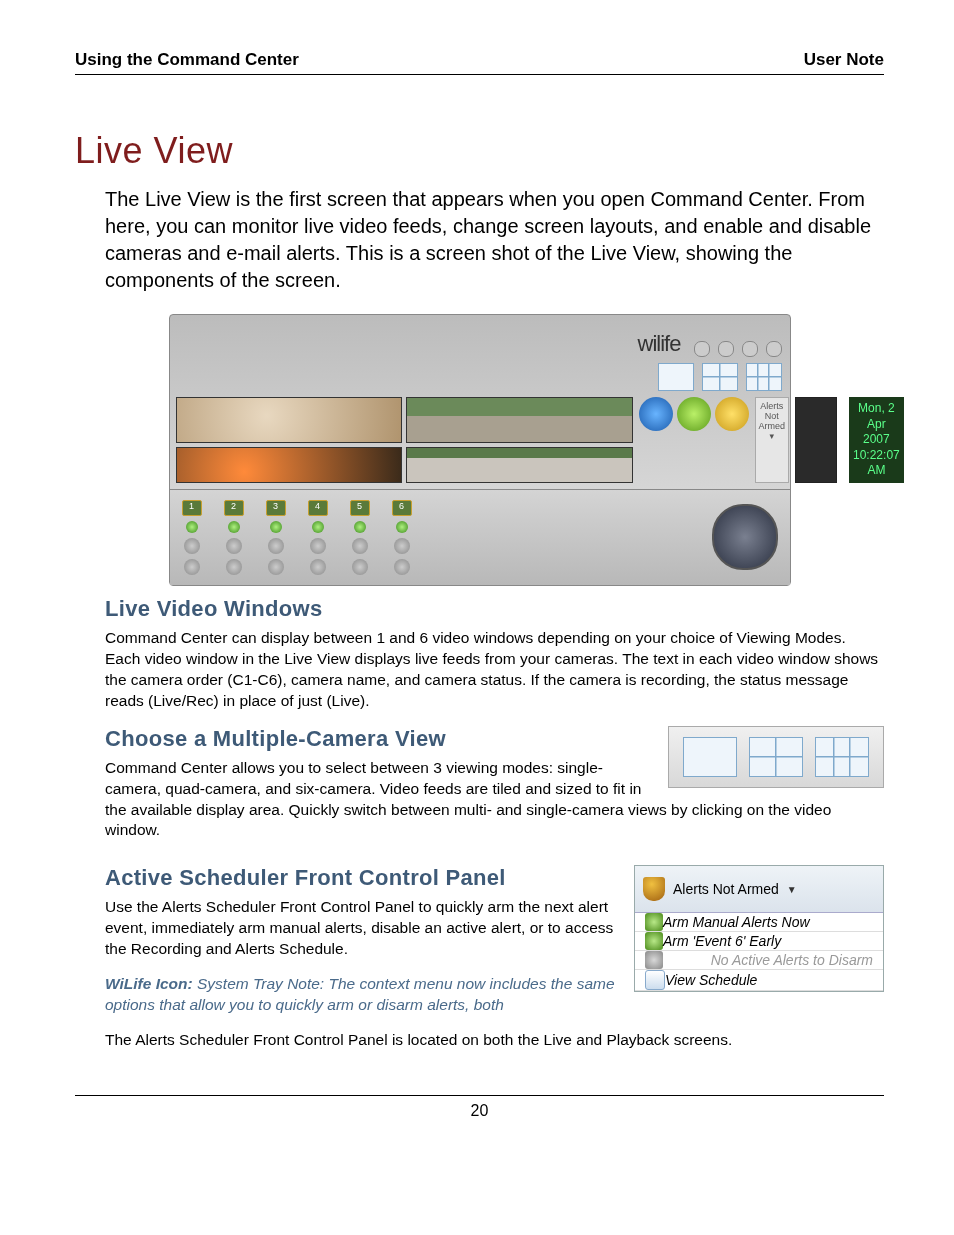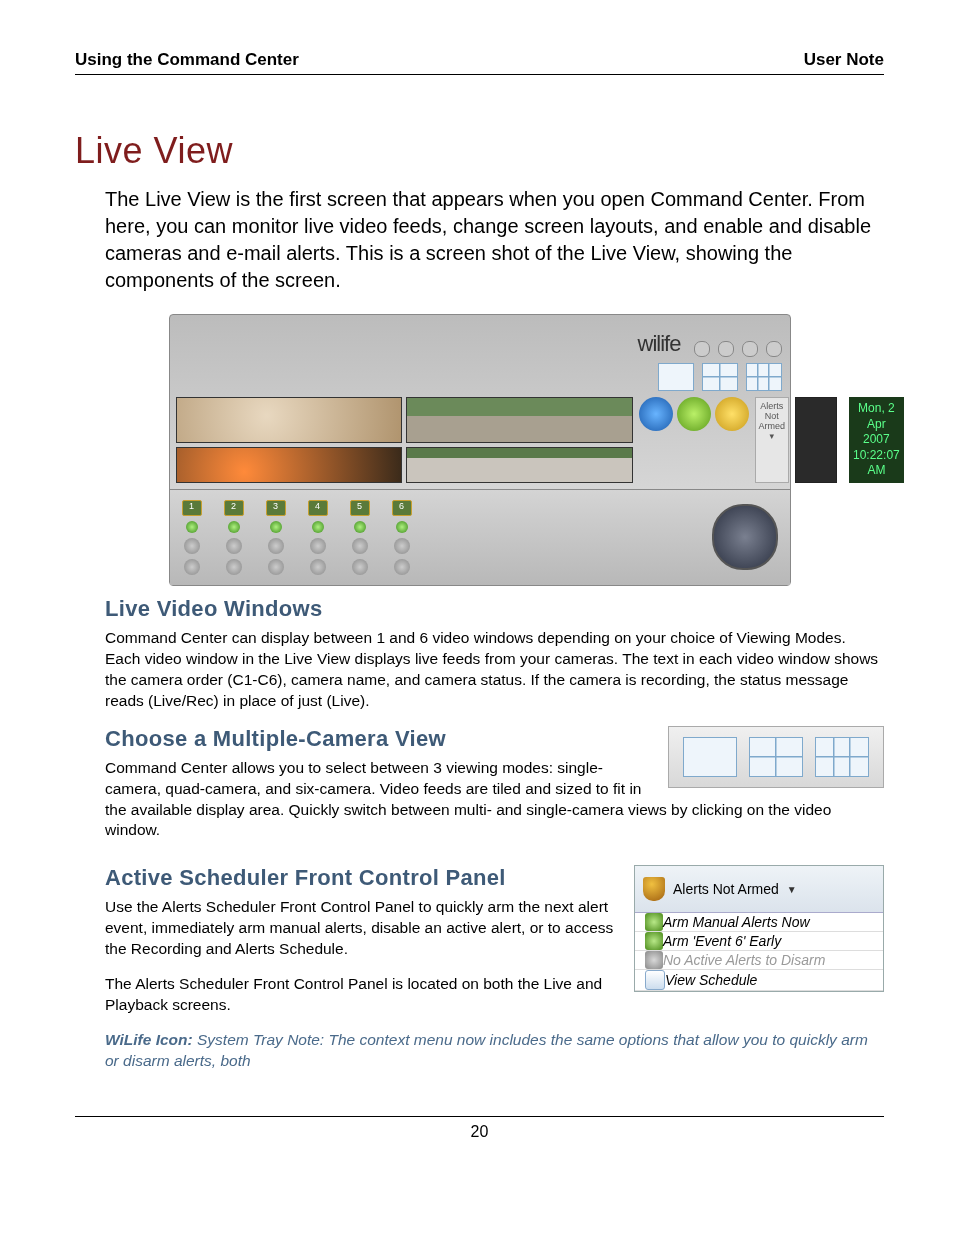--- a/index.html
+++ b/index.html
@@ -103,21 +103,21 @@
   .camico{width:16px;height:16px;border-radius:8px;background:radial-gradient(circle,#ccc,#888);}
   .jog{width:62px;height:62px;border-radius:31px;background:radial-gradient(circle,#7a8090,#2a3040);margin-left:auto;border:2px solid #555;}
   
   .layout-float{float:right;display:flex;gap:12px;background:linear-gradient(#f0f0f0,#d8d8d8);padding:10px 14px;border:1px solid #aaa;margin:0 0 8px 14px;}
   .layout-float .layout-ico{width:52px;height:38px;}
   
   .alerts-float{float:right;width:248px;border:1px solid #9aa;background:#fff;font-size:14px;margin:0 0 12px 18px;}
   .alerts-hdr{background:linear-gradient(#eef3f7,#dbe3ec);padding:11px 8px;display:flex;align-items:center;gap:8px;border-bottom:1px solid #aac;text-align:right;}
   .shield{width:22px;height:24px;border-radius:3px 3px 10px 10px;background:radial-gradient(circle at 40% 30%,#f0c040,#a06010);}
   .alerts-row{display:flex;align-items:center;gap:0;padding:0 10px;border-bottom:1px solid #ddd;font-style:italic;}
-  .alerts-row.dis{color:#9a9a9a;}
+  .alerts-row.dis{color:#9a9a9a;justify-content:space-between;}
   .mini-ico{width:18px;height:18px;border-radius:3px;}
   .mi-green{background:radial-gradient(#b8e888,#4a8a1a);}
   .mi-grey{background:radial-gradient(#d8d8d8,#888);}
   .mi-doc{background:linear-gradient(#fff,#cde);border:1px solid #8ac;}
   .caret{font-size:10px;color:#333;}
   .clearfix::after{content:"";display:table;clear:both;}
 </style>
 </head>
 <body>
 
@@ -243,22 +243,22 @@
         <span class="mini-ico mi-grey"></span>
         <span>No Active Alerts to Disarm</span>
       </div>
       <div class="alerts-row">
         <span class="mini-ico mi-doc"></span>
         <span>View Schedule</span>
       </div>
     </div>
     <h2 class="sub">Active Scheduler Front Control Panel</h2>
     <p class="body">Use the Alerts Scheduler Front Control Panel to quickly arm the next alert event, immediately arm manual alerts, disable an active alert, or to access the Recording and Alerts Schedule.</p>
-    <p class="body">The Alerts Scheduler Front Control Panel is located on both the Live and Playback screens.</p>
     <p class="body italic">
       <b>WiLife Icon:</b><span> System Tray Note: The context menu now includes the same options that allow you to quickly arm or disarm alerts, both</span>
     </p>
+    <p class="body">The Alerts Scheduler Front Control Panel is located on both the Live and Playback screens.</p>
   </div>
 
   <div class="footer">
     <span>20</span>
   </div>
 </div>
 
 </body></html>

